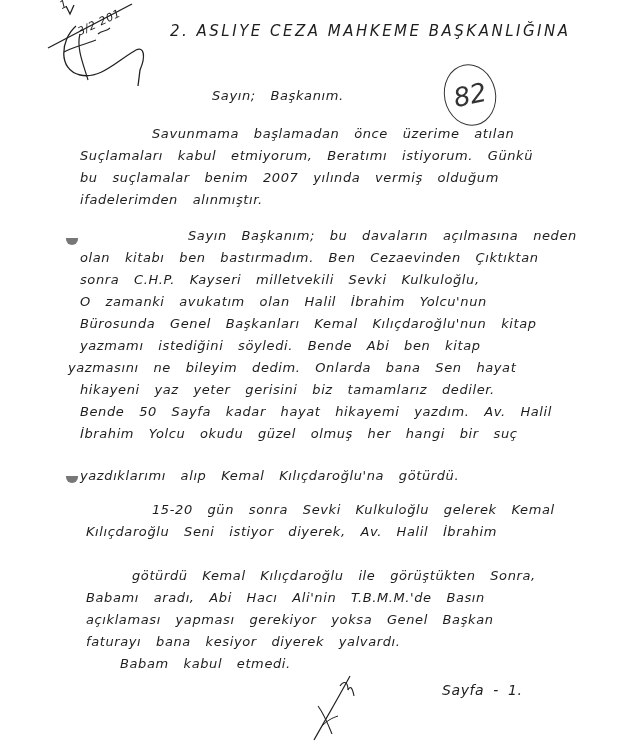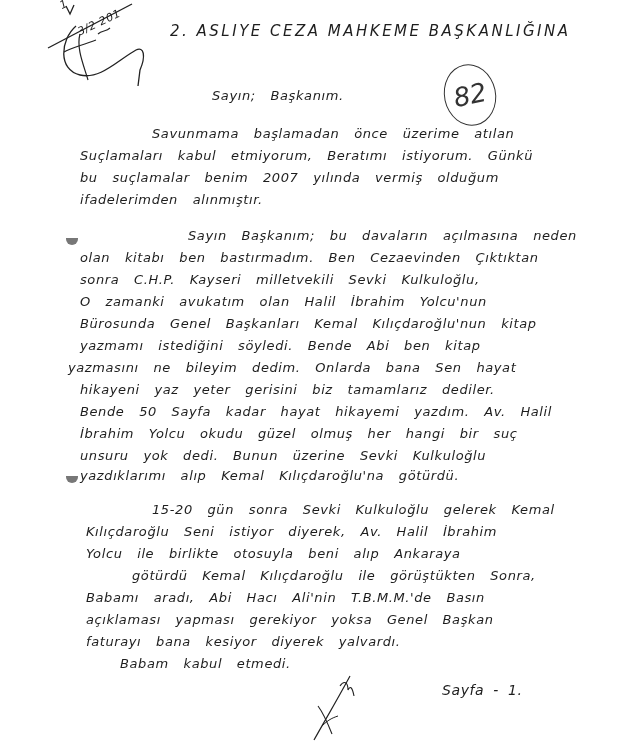--- a/index.html
+++ b/index.html
@@ -59,28 +59,26 @@
   <div class="hw line" style="left:156px;top:228px;margin-left:32px;">Sayın Başkanım; bu davaların açılmasına neden</div>
   <div class="hw line" style="left:80px;top:250px;">olan kitabı ben bastırmadım. Ben Cezaevinden Çıktıktan</div>
   <div class="hw line" style="left:80px;top:272px;">sonra C.H.P. Kayseri milletvekili Sevki Kulkuloğlu,</div>
   <div class="hw line" style="left:80px;top:294px;">O zamanki avukatım olan Halil İbrahim Yolcu'nun</div>
   <div class="hw line" style="left:80px;top:316px;">Bürosunda Genel Başkanları Kemal Kılıçdaroğlu'nun kitap</div>
   <div class="hw line" style="left:80px;top:338px;">yazmamı istediğini söyledi. Bende Abi ben kitap</div>
   <div class="hw line" style="left:68px;top:360px;">yazmasını ne bileyim dedim. Onlarda bana Sen hayat</div>
   <div class="hw line" style="left:80px;top:382px;">hikayeni yaz yeter gerisini biz tamamlarız dediler.</div>
   <div class="hw line" style="left:80px;top:404px;">Bende 50 Sayfa kadar hayat hikayemi yazdım. Av. Halil</div>
   <div class="hw line" style="left:80px;top:426px;">İbrahim Yolcu okudu güzel olmuş her hangi bir suç</div>
-  <div class="hw line" style="left:80px;top:448px;">unsuru yok dedi. Bunun üzerine Sevki Kulkuloğlu</div>
 
   <div class="margin-mark" style="left:66px;top:476px;"></div>
   <div class="hw line" style="left:80px;top:468px;font-style:italic;">yazdıklarımı alıp Kemal Kılıçdaroğlu'na götürdü.</div>
 
   <div class="hw line" style="left:152px;top:502px;">15-20 gün sonra Sevki Kulkuloğlu gelerek Kemal</div>
   <div class="hw line" style="left:86px;top:524px;">Kılıçdaroğlu Seni istiyor diyerek, Av. Halil İbrahim</div>
-  <div class="hw line" style="left:86px;top:546px;">Yolcu ile birlikte otosuyla beni alıp Ankaraya</div>
   <div class="hw line" style="left:86px;top:568px;margin-left:46px;">götürdü Kemal Kılıçdaroğlu ile görüştükten Sonra,</div>
   <div class="hw line" style="left:86px;top:590px;">Babamı aradı, Abi Hacı Ali'nin T.B.M.M.'de Basın</div>
   <div class="hw line" style="left:86px;top:612px;">açıklaması yapması gerekiyor yoksa Genel Başkan</div>
   <div class="hw line" style="left:86px;top:634px;">faturayı bana kesiyor diyerek yalvardı.</div>
   <div class="hw line" style="left:120px;top:656px;">Babam kabul etmedi.</div>
 
   <svg style="left:310px;top:672px;" width="60" height="70" viewBox="0 0 60 70">
     <path d="M4 68 C 14 50, 26 30, 40 4" fill="none" stroke="#222" stroke-width="1.2"></path>
     <path d="M8 34 C 14 42, 18 52, 22 62" fill="none" stroke="#222" stroke-width="1.1"></path>
     <path d="M30 14 C 34 8, 38 10, 38 18 C 40 14, 42 14, 44 24" fill="none" stroke="#222" stroke-width="1.1"></path>

